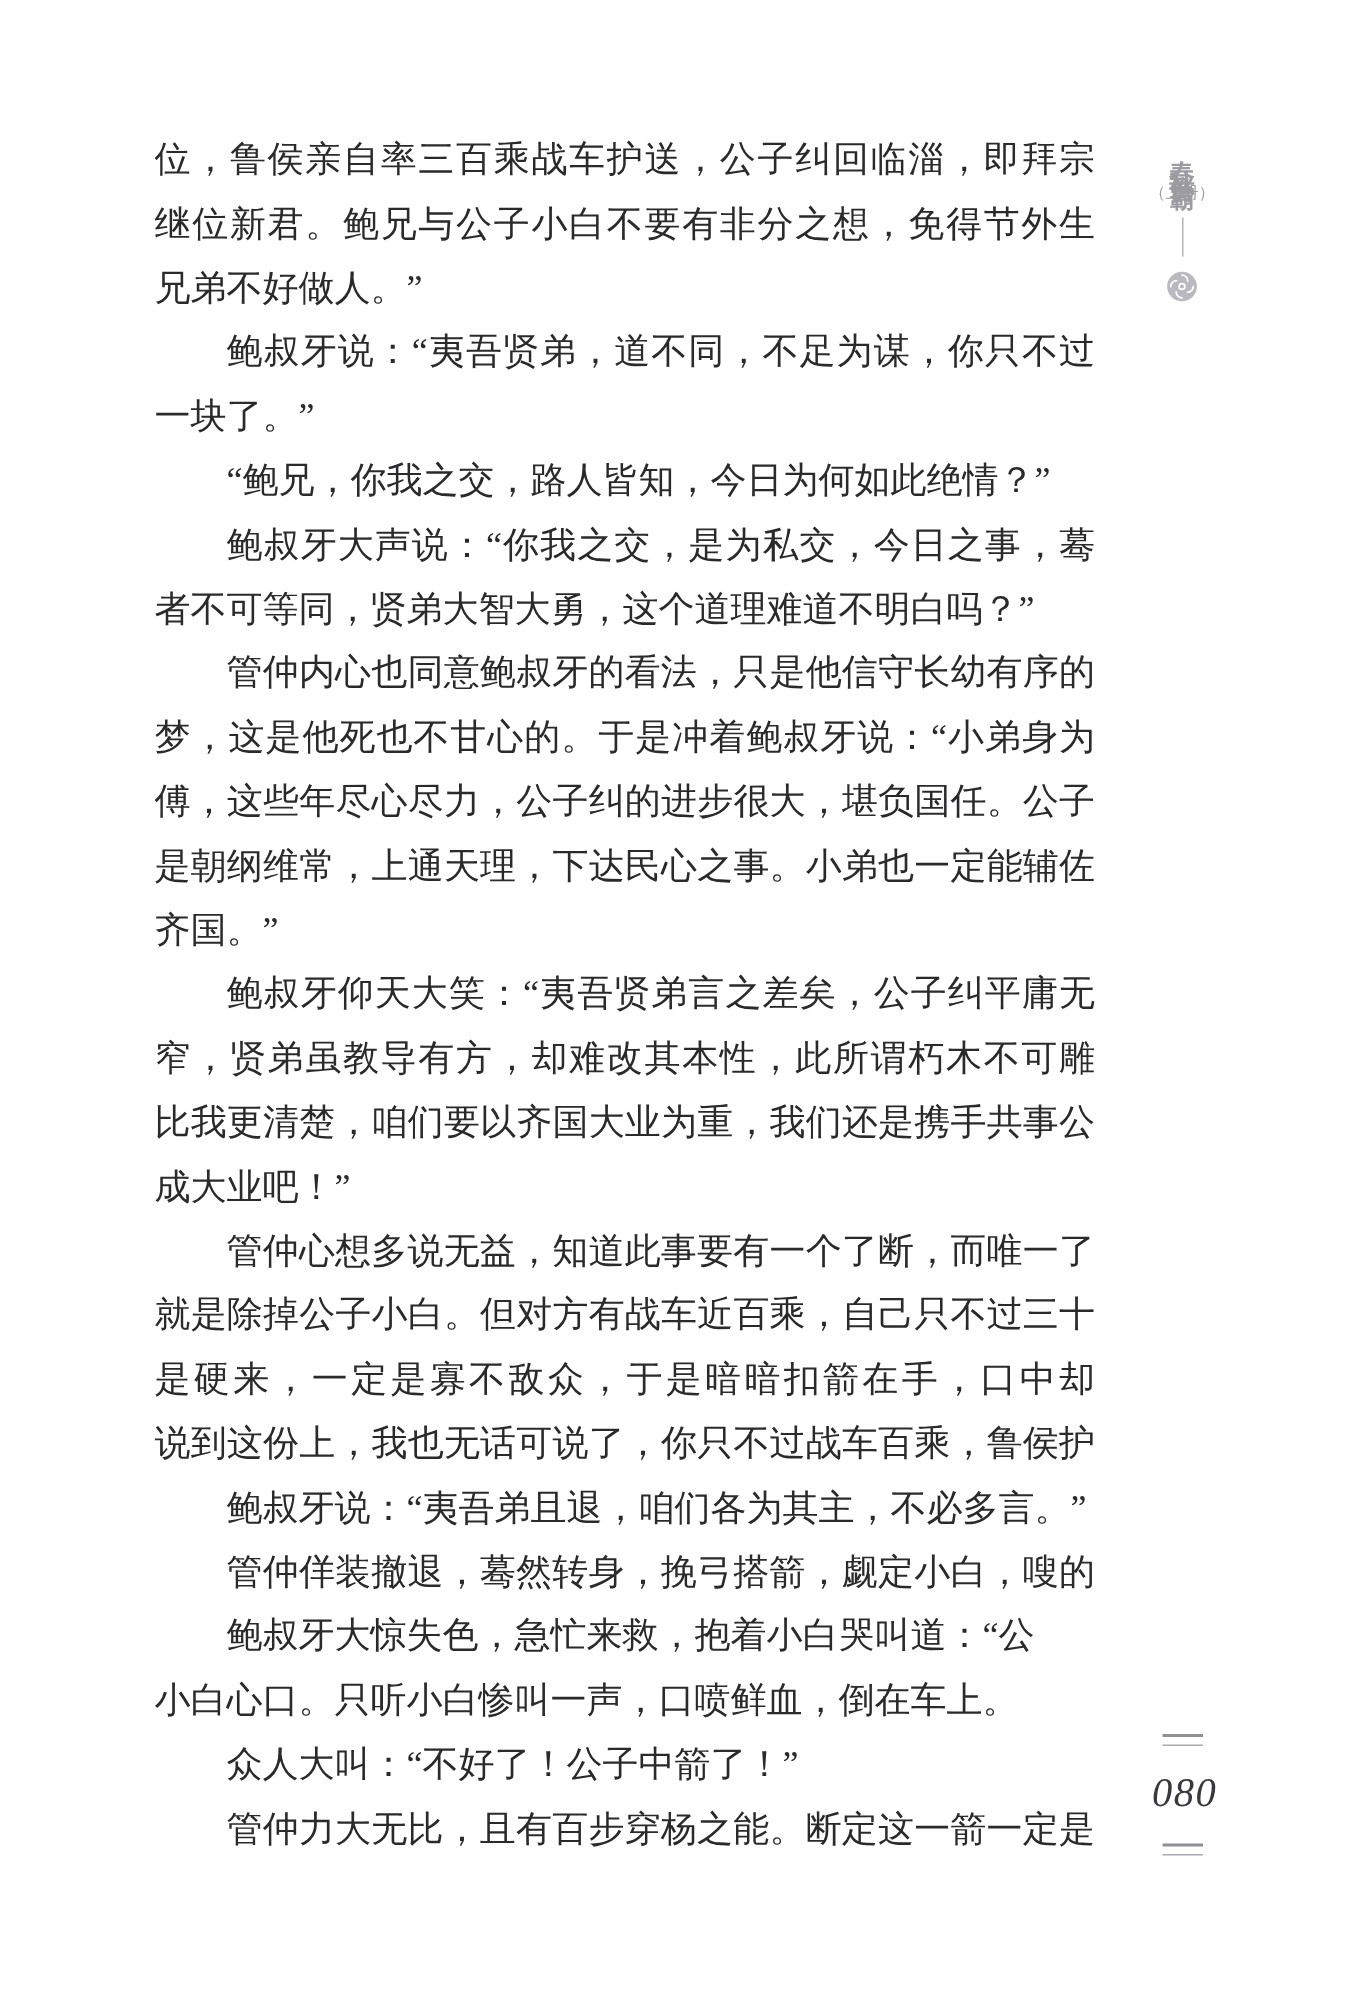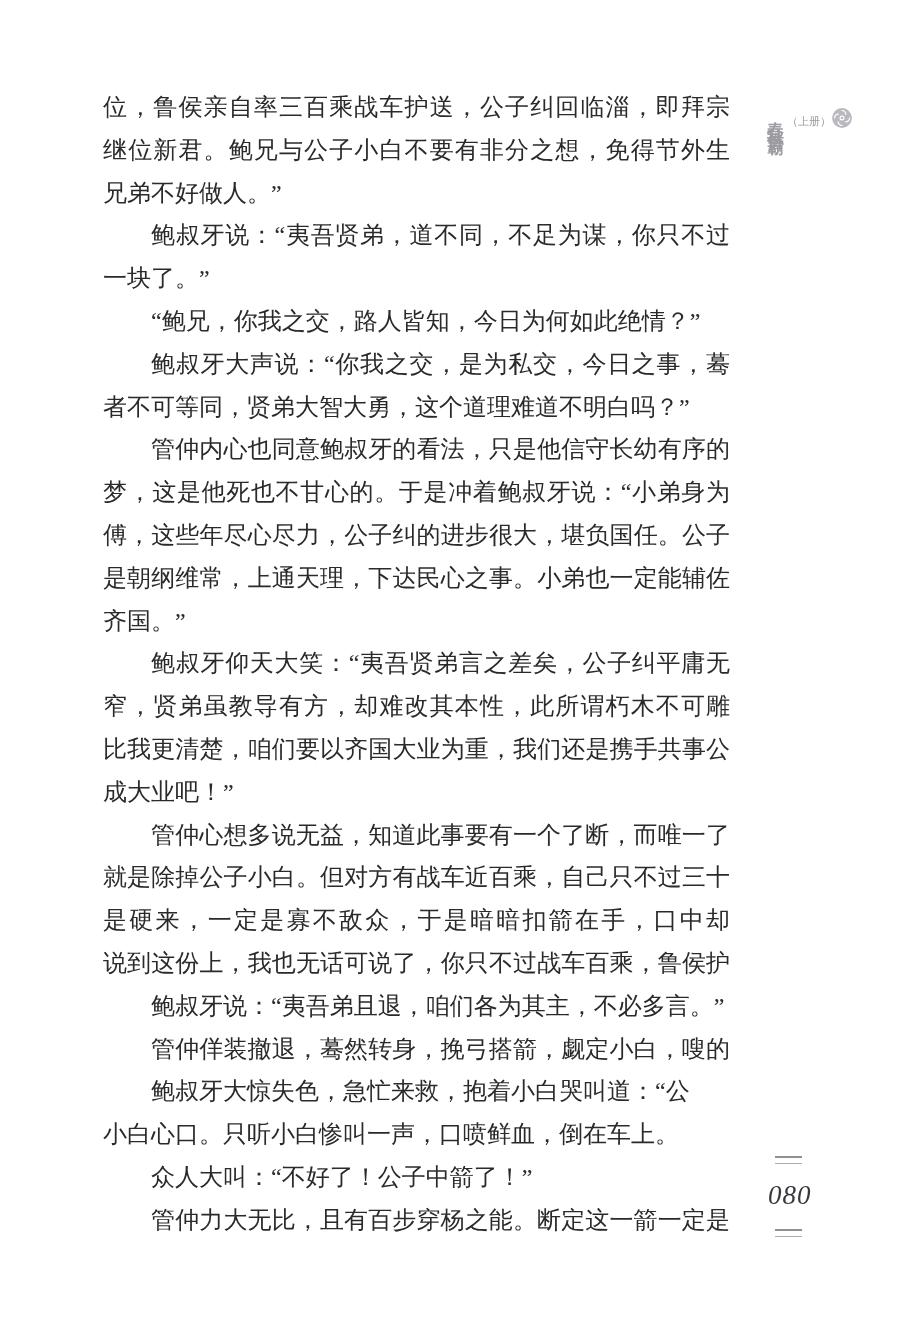--- a/index.html
+++ b/index.html
@@ -39,22 +39,22 @@
     text-align-last: left;
   }
 
   
   .sidebar {
     position: absolute;
     left: 764px;
     top: 94px;
     width: 48px;
     display: flex;
-    flex-direction: row;
-    align-items: flex-end;
+    flex-direction: column;
+    align-items: center;
     color: #9b9ba1;
   }
   .sidebar-title {
     writing-mode: vertical-rl;
     text-orientation: upright;
     font-size: 17px;
     letter-spacing: 5px;
     font-weight: 700;
     color: #9b9ba1;
   }

